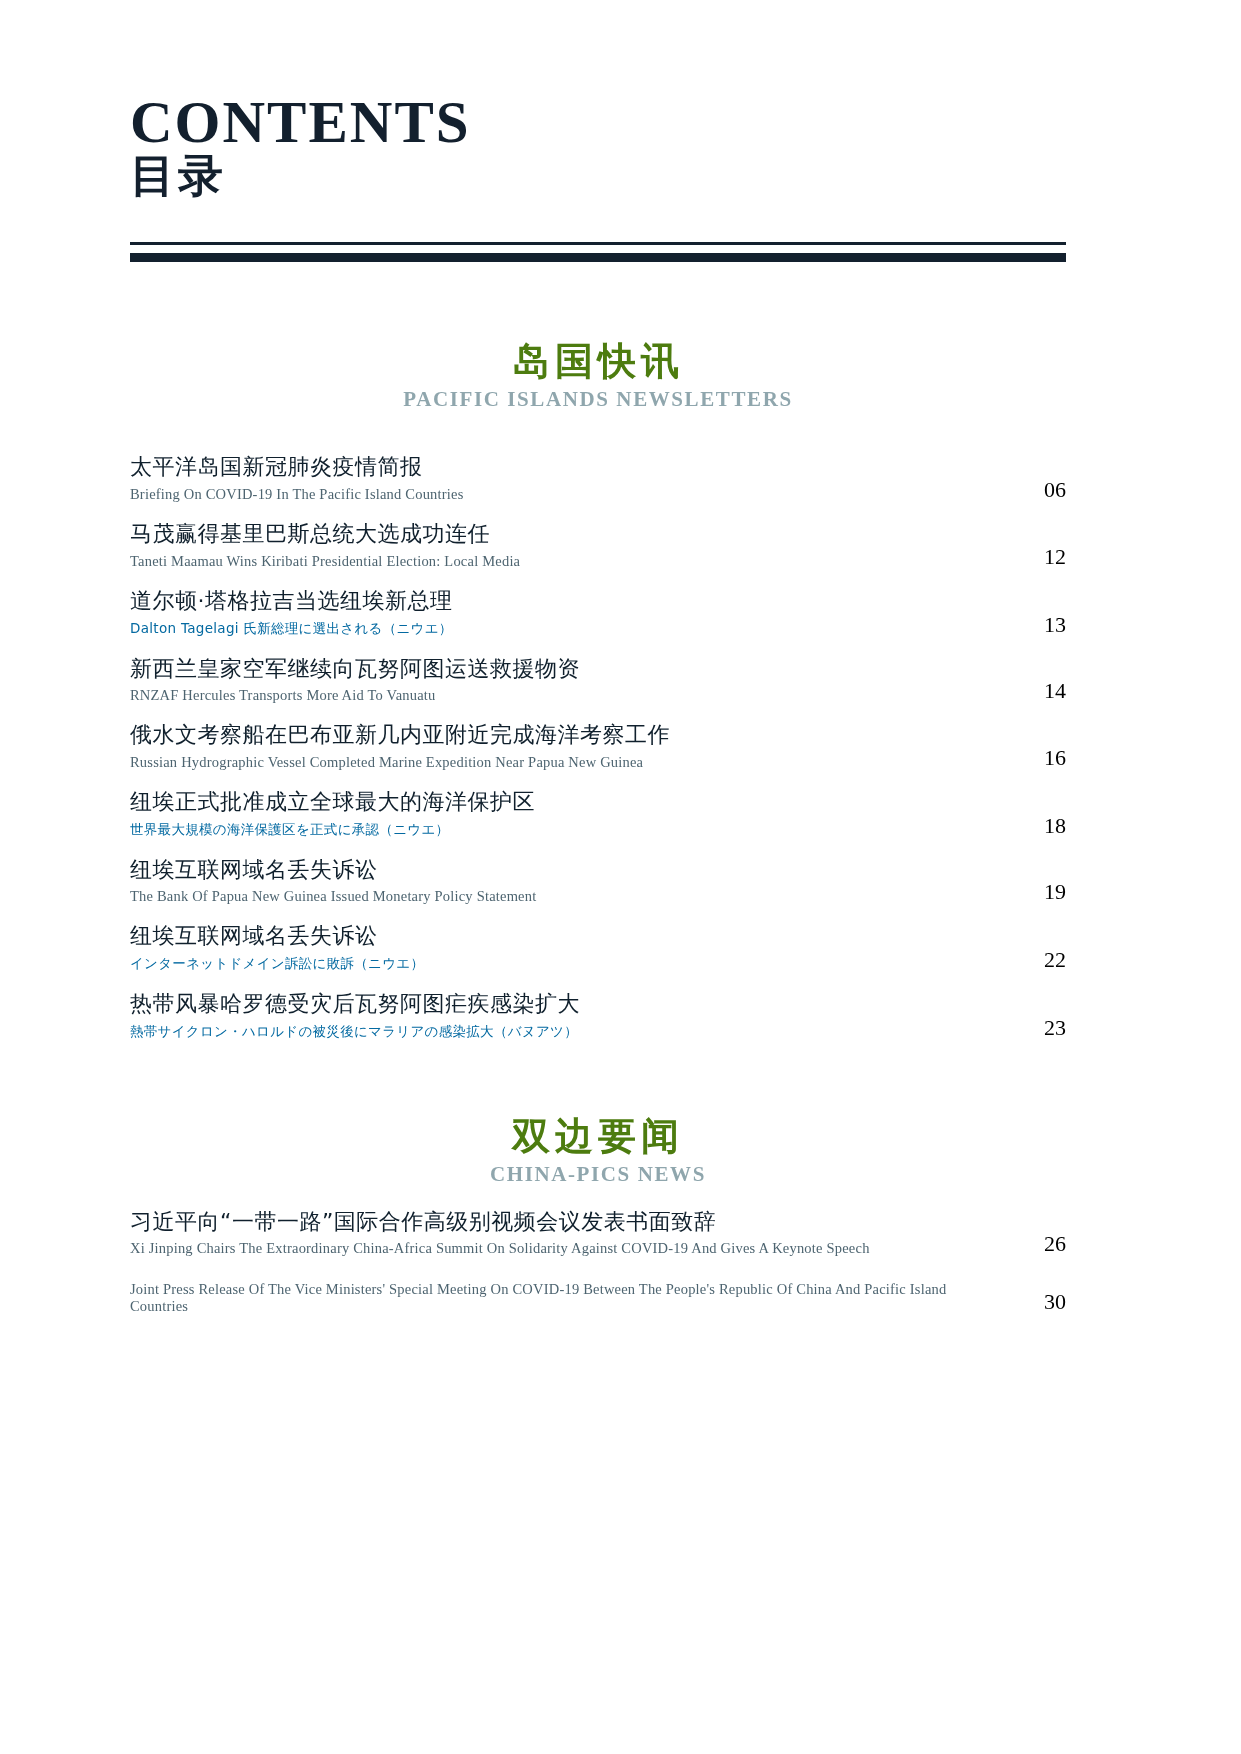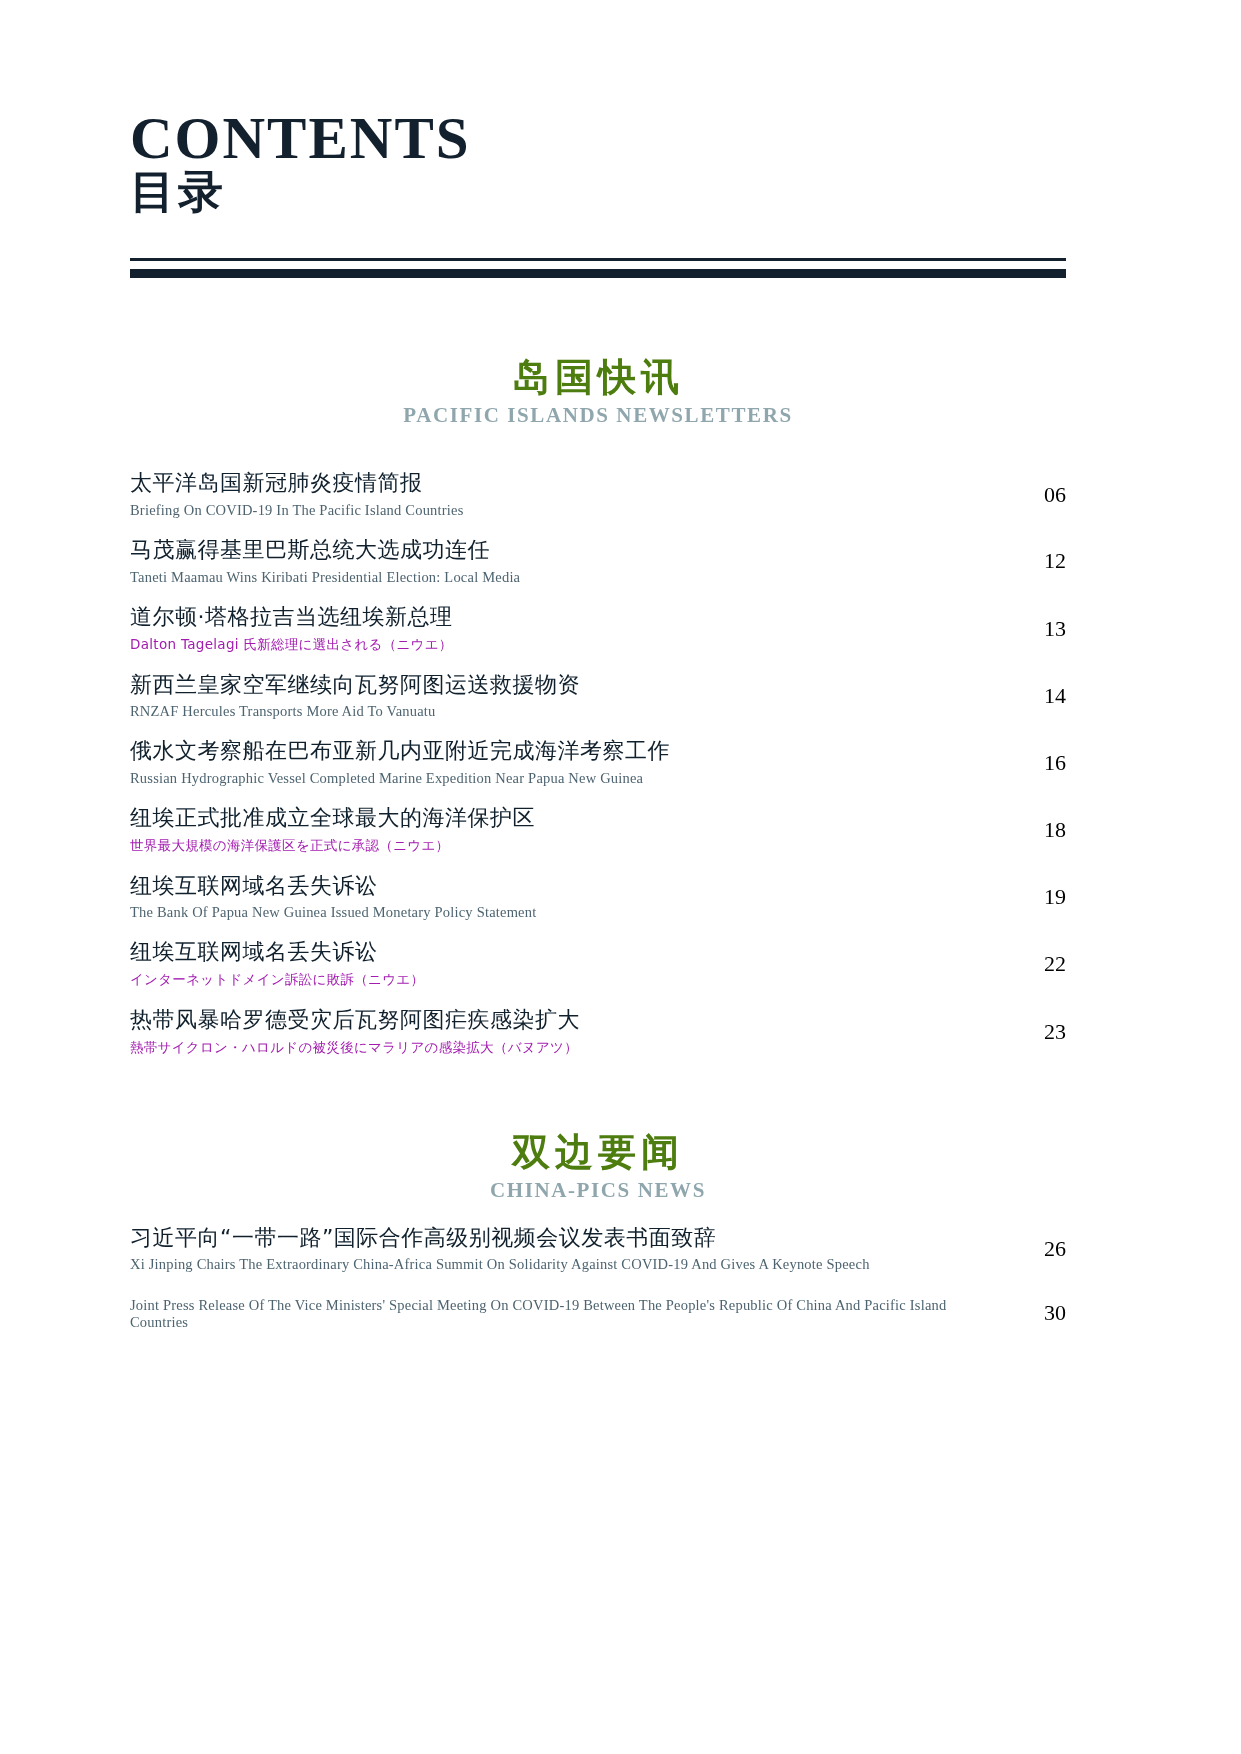--- a/index.html
+++ b/index.html
@@ -13,21 +13,21 @@
     font-family: "Liberation Serif", serif;
     color: #1b2733;
     position: relative;
     overflow: hidden;
   }
   .page {
     position: relative;
     width: 1196px;
     height: 1754px;
     box-sizing: border-box;
-    padding: 16px 130px;
+    padding: 0 130px;
   }
 
   
   .header {
     padding-top: 92px;
   }
   .contents-title {
     font-family: "Liberation Serif", serif;
     font-size: 59px;
     font-weight: bold;
@@ -78,21 +78,21 @@
     font-weight: bold;
     letter-spacing: 1.6px;
     color: #8fa6ad;
   }
 
   .toc-list {
     margin-top: 40px;
   }
   .toc-entry {
     display: flex;
-    align-items: center;
+    align-items: flex-end;
     justify-content: space-between;
     margin-bottom: 16px;
   }
   .toc-text {
     flex: 1 1 auto;
     padding-right: 24px;
   }
   .toc-cn {
     font-family: "DejaVu Sans", sans-serif;
     font-size: 22px;
@@ -103,21 +103,21 @@
   .toc-sub {
     font-family: Liberation Serif, serif;
     font-size: 14.5px;
     color: #4d6470;
     margin-top: 4px;
     letter-spacing: 0.2px;
   }
   .toc-sub.jp {
     font-family: "DejaVu Sans", sans-serif;
     font-size: 13.5px;
-    color: #a21caf;
+    color: #0369a1;
     letter-spacing: 0.3px;
   }
   .toc-page {
     flex: 0 0 auto;
     font-family: "Liberation Serif", serif;
     font-size: 22px;
     color: #000000;
     min-width: 40px;
     text-align: right;
     padding-top: 2px;

